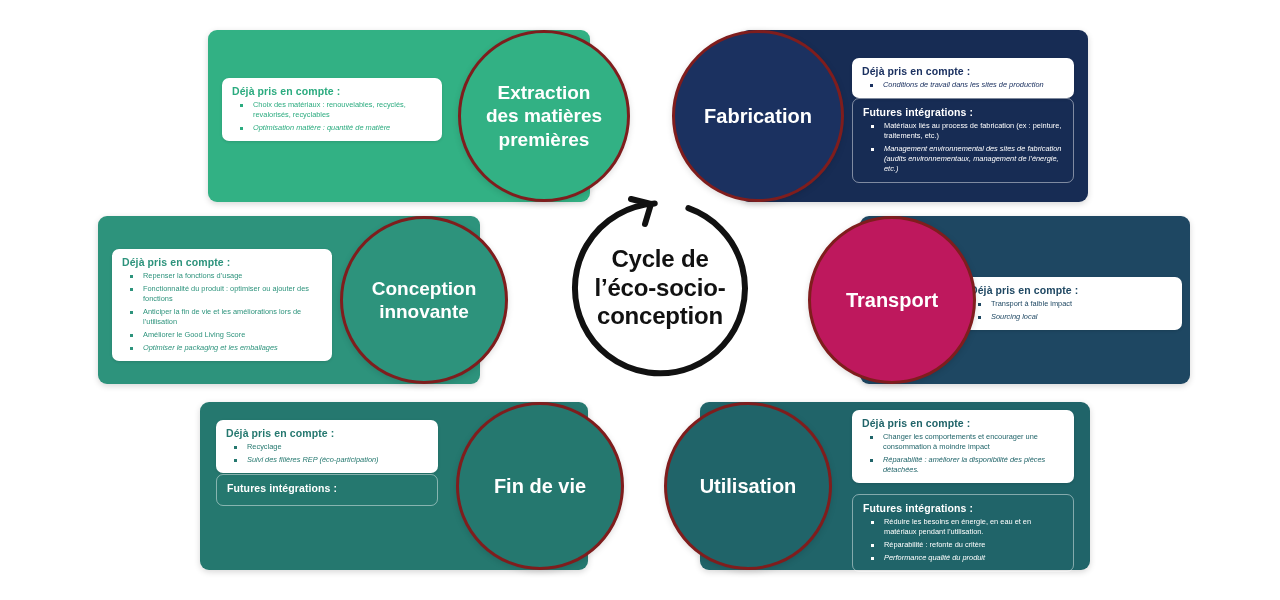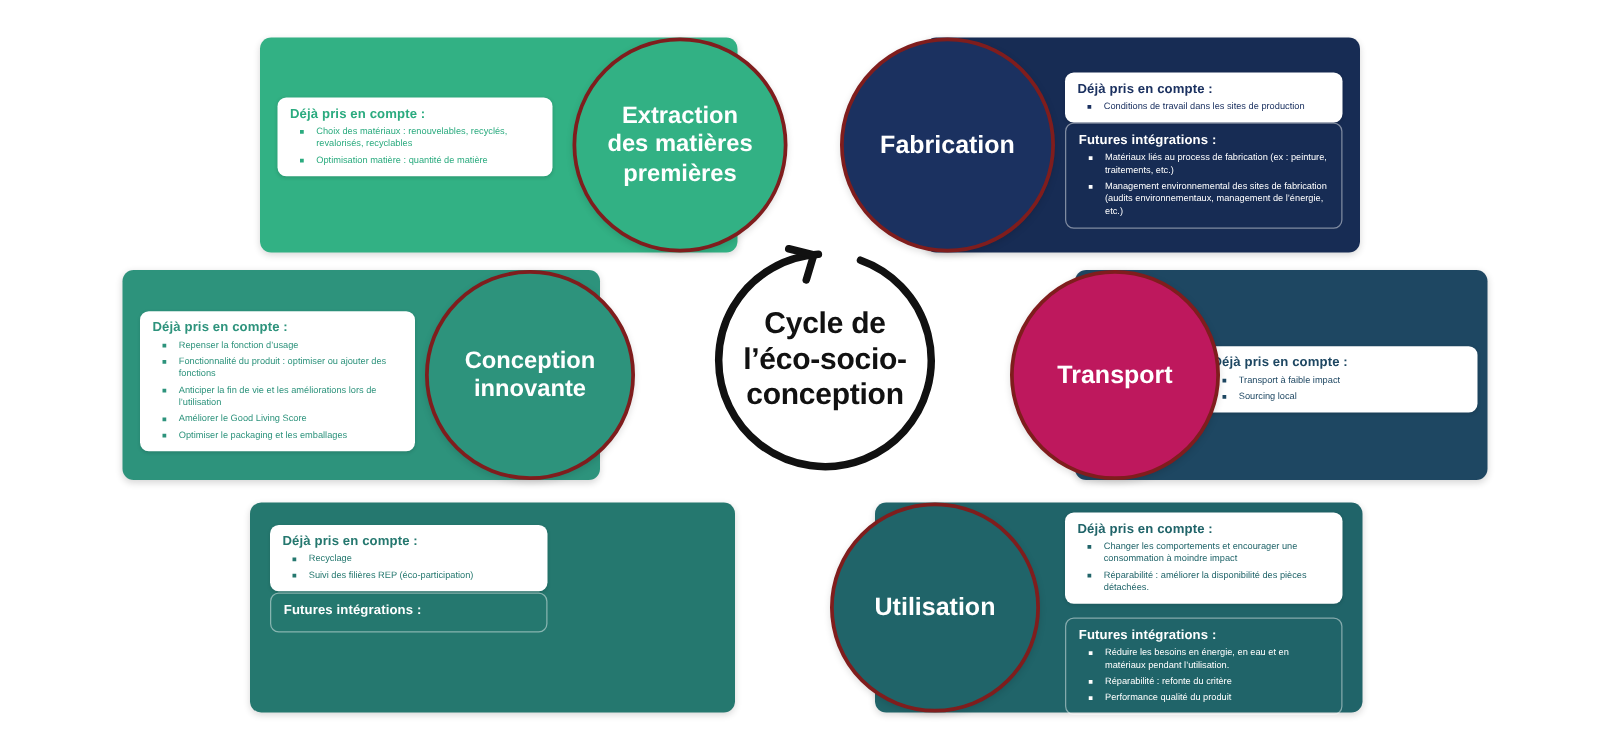--- a/index.html
+++ b/index.html
@@ -53,21 +53,21 @@
   .card ul{
     margin:0;padding:0;list-style:none;
   }
   .card li{
     position:relative;
     padding-left:21px;
     margin-bottom:3px;
     font-size:7.4px;
     line-height:1.35;
   }
-  .card li:last-child{margin-bottom:0;}
+  .card li:last-child{margin-bottom:0;font-style:italic;}
   .card li:before{
     content:"";
     position:absolute;
     left:8px;top:4px;
     width:2.6px;height:2.6px;
     background:currentColor;
   }
 
   
   .t-green  {color:#2bab7f;}
@@ -140,21 +140,21 @@
       <li>Matériaux liés au process de fabrication (ex : peinture, traitements, etc.)</li>
       <li>Management environnemental des sites de fabrication (audits environnementaux, management de l’énergie, etc.)</li>
     </ul>
   </div>
 
   <div class="panel" style="left:98px;top:216px;width:382px;height:168px;background:#2d937c;"></div>
 
   <div class="card solid t-green2" style="left:112px;top:249px;width:220px;">
     <h4>Déjà pris en compte :</h4>
     <ul>
-      <li>Repenser la fonction d’usage</li>
+      <li>Repenser la fonctions d’usage</li>
       <li>Fonctionnalité du produit : optimiser ou ajouter des fonctions</li>
       <li>Anticiper la fin de vie et les améliorations lors de l’utilisation</li>
       <li>Améliorer le Good Living Score</li>
       <li>Optimiser le packaging et les emballages</li>
     </ul>
   </div>
 
   <div class="circle" style="left:340px;top:216px;width:168px;height:168px;background:#2d937c;font-size:19px;">
     <div>
       <span>Conception</span><br>
@@ -185,20 +185,25 @@
     <ul>
       <li>Recyclage</li>
       <li>Suivi des filières REP (éco-participation)</li>
     </ul>
   </div>
 
   <div class="card ghost t-white" style="left:216px;top:474px;width:222px;">
     <h4>Futures intégrations :</h4>
   </div>
 
+  <div class="circle" style="left:456px;top:402px;width:168px;height:168px;background:#25786f;font-size:20px;">
+    <div>
+      <span>Fin de vie</span>
+    </div>
+  </div>
 
   <div class="panel" style="left:700px;top:402px;width:390px;height:168px;background:#206469;"></div>
 
   <div class="circle" style="left:664px;top:402px;width:168px;height:168px;background:#206469;font-size:20px;">
     <div>
       <span>Utilisation</span>
     </div>
   </div>
 
   <div class="card solid t-teal3" style="left:852px;top:410px;width:222px;">

